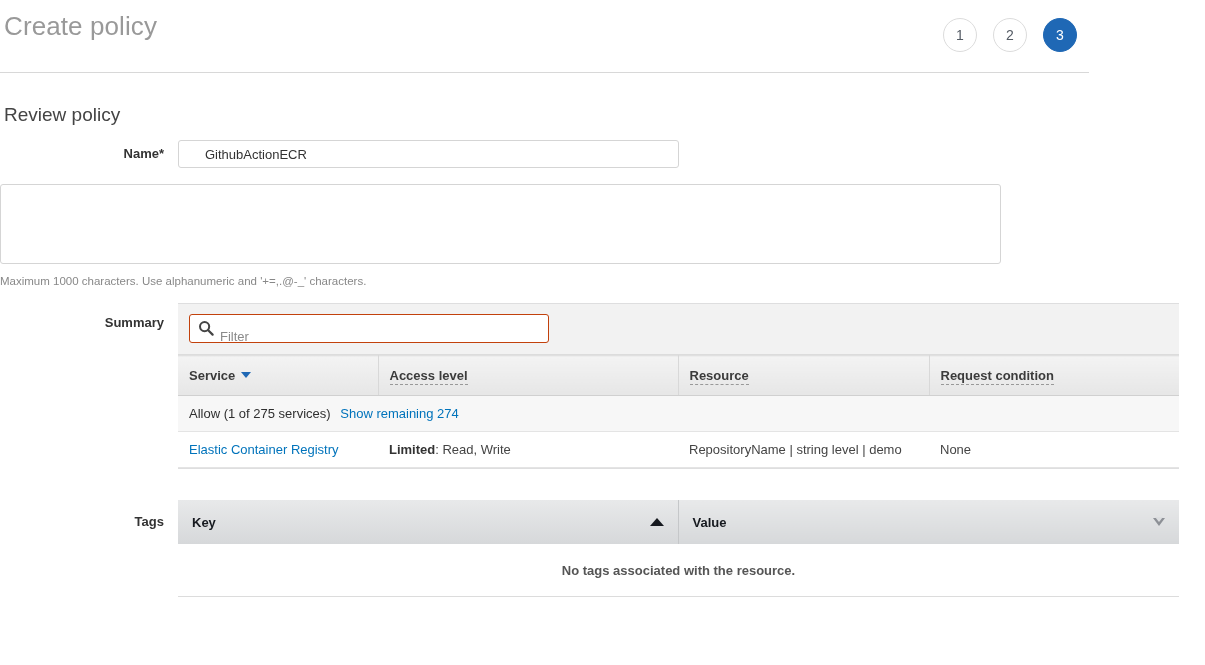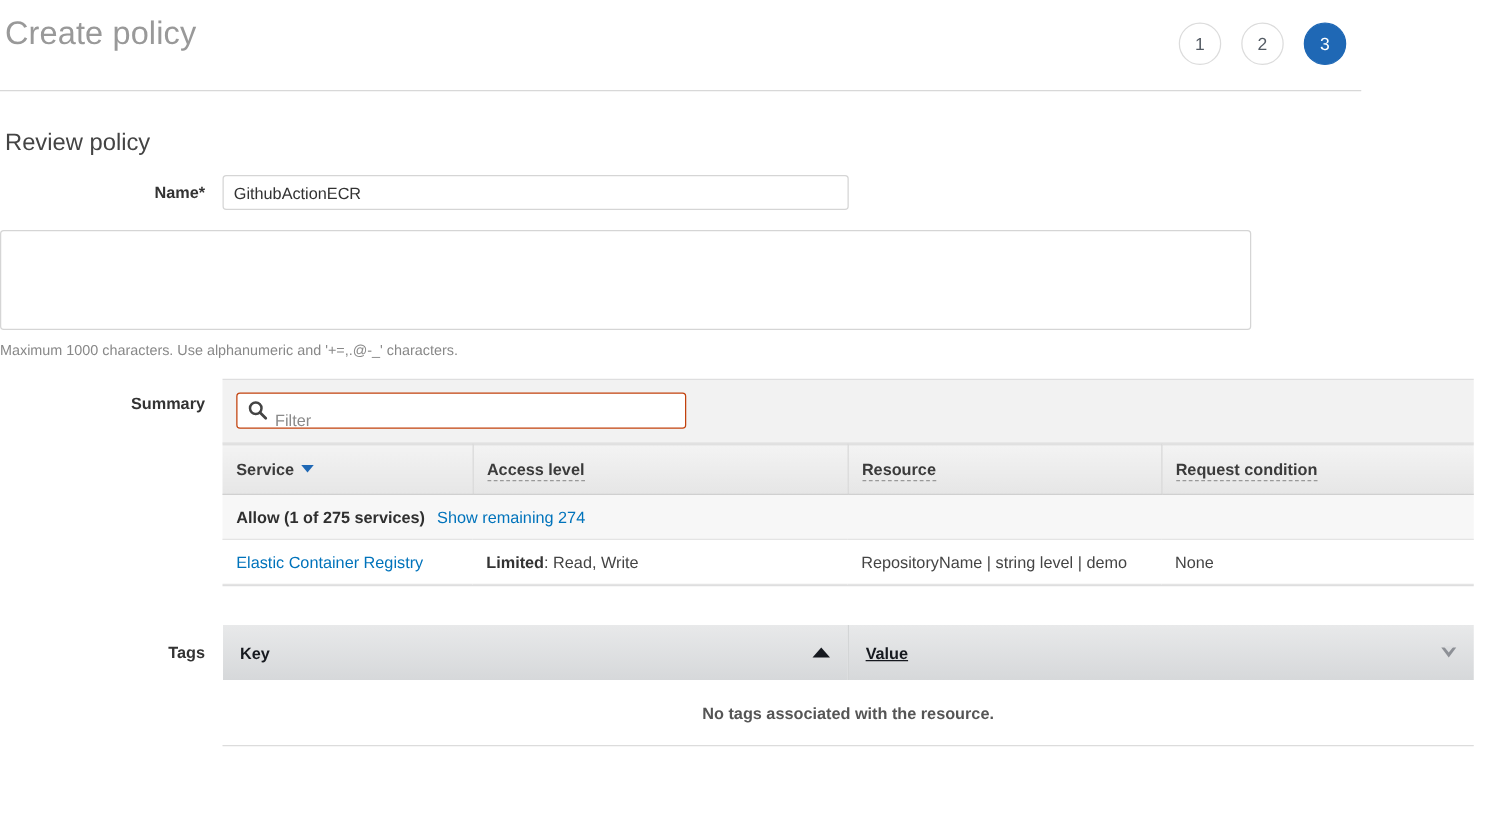--- a/index.html
+++ b/index.html
@@ -97,21 +97,21 @@
   }
   .field-body {
     flex: 1;
   }
   .text-input {
     width: 501px;
     height: 28px;
     box-sizing: border-box;
     border: 1px solid #d5d5d5;
     border-radius: 3px;
-    padding: 4px 8px;
+    padding: 4px 26px;
     font-family: "Liberation Sans", sans-serif;
     font-size: 13px;
     color: #333333;
     background: #ffffff;
     outline: none;
   }
   .textarea-input {
     width: 1001px;
     height: 80px;
     box-sizing: border-box;
@@ -207,21 +207,21 @@
     border-top: 6px solid #1f68b5;
   }
   tr.group-row td {
     background: #f7f7f7;
     border-bottom: 1px solid #e4e4e4;
     padding: 10px 11px;
     font-size: 13px;
     height: 34px;
     box-sizing: border-box;
   }
-  .group-label { font-weight: bold; color: #2f2f2f; }
+  .group-label { font-weight: normal; color: #2f2f2f; }
   a.link {
     color: #0073bb;
     text-decoration: none;
     cursor: pointer;
   }
   tr.data-row td {
     background: #ffffff;
     border-bottom: 1px solid #e4e4e4;
     padding: 10px 11px;
     font-size: 13px;
@@ -244,21 +244,21 @@
     text-align: left;
     font-size: 13px;
     font-weight: bold;
     color: #16191f;
     padding: 12px 14px;
     height: 44px;
     box-sizing: border-box;
     vertical-align: middle;
     position: relative;
   }
-  table.tags-table th:last-child { border-right: none; text-decoration: underline; }
+  table.tags-table th:last-child { border-right: none; }
   .th-inner {
     display: flex;
     align-items: center;
     justify-content: space-between;
     width: 100%;
   }
   .caret-up-filled {
     width: 0; height: 0;
     border-left: 7px solid transparent;
     border-right: 7px solid transparent;

